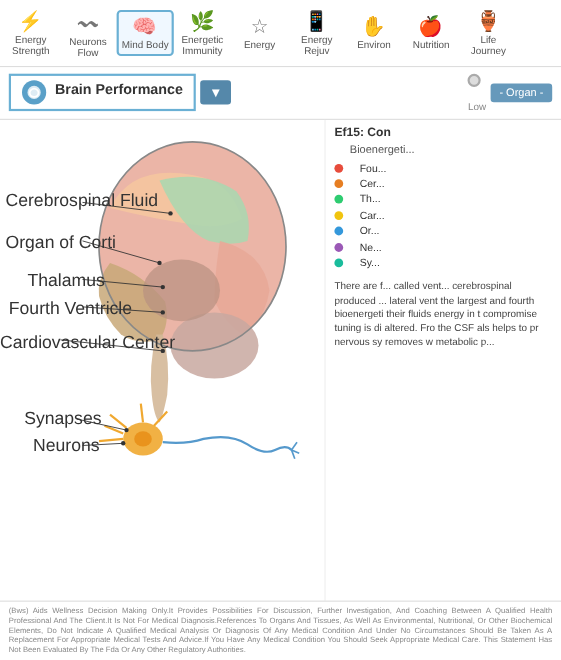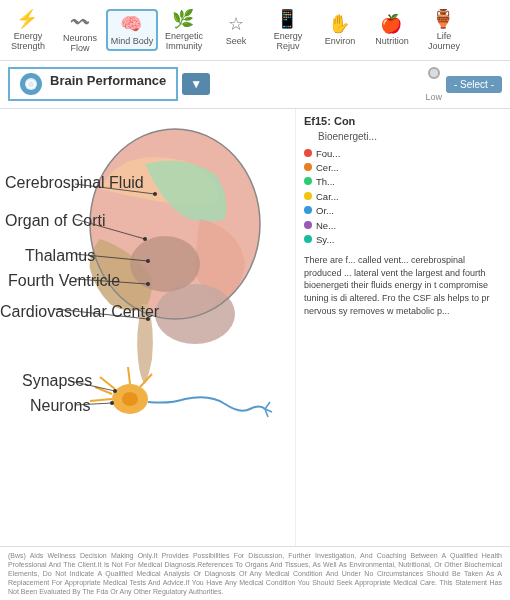--- a/index.html
+++ b/index.html
@@ -90,21 +90,21 @@
       border: none;
       border-radius: 3px;
       padding: 4px 8px;
       font-size: 12px;
       cursor: pointer;
     }
     .low-indicator {
       margin-left: auto;
       display: flex;
       flex-direction: column;
-      align-items: center;
+      align-items: flex-start;
       font-size: 9px;
       color: #888;
       gap: 13px;
     }
     .low-circle {
       width: 12px;
       height: 12px;
       border-radius: 50%;
       border: 2px solid #aaa;
       background: #ddd;
@@ -165,20 +165,21 @@
     .info-list {
       list-style: none;
       margin-bottom: 8px;
     }
     .info-list li {
       display: flex;
       align-items: flex-start;
       font-size: 9.5px;
       margin-bottom: 2px;
       line-height: 1.3;
+      gap: 11px;
     }
     .dot {
       width: 8px;
       height: 8px;
       border-radius: 50%;
       margin-right: 4px;
       margin-top: 1px;
       flex-shrink: 0;
     }
     .info-body {
@@ -217,21 +218,21 @@
   <div class="nav-item active">
     <span class="nav-icon">🧠</span>
     <span class="nav-label">Mind Body</span>
   </div>
   <div class="nav-item">
     <span class="nav-icon">🌿</span>
     <span class="nav-label">Energetic Immunity</span>
   </div>
   <div class="nav-item">
     <span class="nav-icon">☆</span>
-    <span class="nav-label">Seek</span>
+    <span class="nav-label">Energy</span>
   </div>
   <div class="nav-item">
     <span class="nav-icon">📱</span>
     <span class="nav-label">Energy Rejuv</span>
   </div>
   <div class="nav-item">
     <span class="nav-icon">✋</span>
     <span class="nav-label">Environ</span>
   </div>
   <div class="nav-item">
@@ -252,21 +253,21 @@
         <path d="M4 5 Q7 2 10 5 Q12 7 10 10 Q7 12 4 10 Q2 7 4 5Z" fill="none" stroke="white" stroke-width="1.5"></path>
       </svg>
     </div>
     <span>Brain Performance</span>
   </div>
   <button class="dropdown-arrow">▼</button>
   <div class="low-indicator">
     <div class="low-circle"></div>
     <span>Low</span>
   </div>
-  <button class="select-btn">- Select -</button>
+  <button class="select-btn">- Organ -</button>
 </div>
 
 <div class="main-content">
 
   <div class="brain-area">
 
     <svg width="280" height="330" viewBox="0 0 280 330" style="position:absolute;top:0;left:0;">
 
       <ellipse cx="175" cy="115" rx="85" ry="95" fill="#e8a898" opacity="0.85"></ellipse>
 

